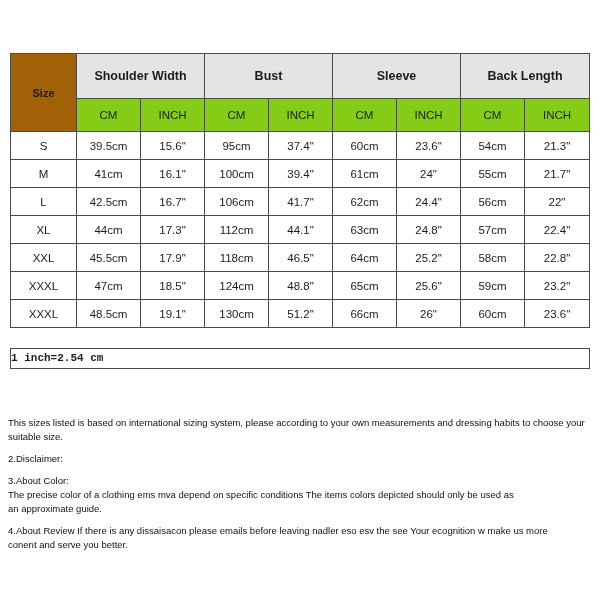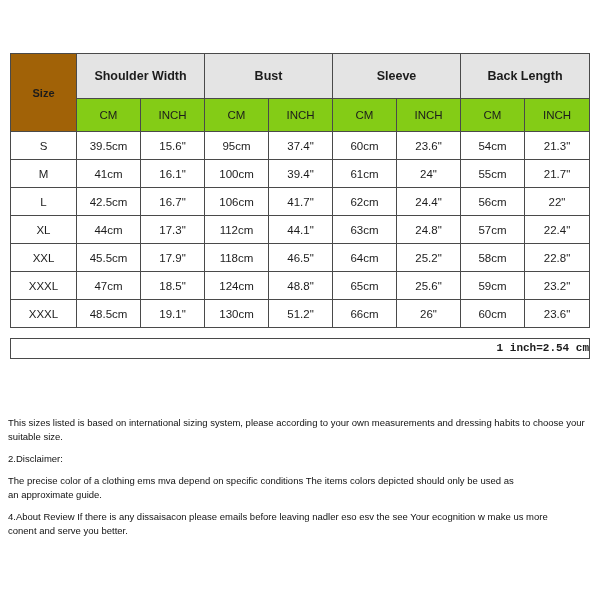--- a/index.html
+++ b/index.html
@@ -51,29 +51,28 @@
   }
   .size-table tbody td {
     height: 27px;
     font-size: 11.5px;
     background: #ffffff;
   }
   .foot-row {
     box-sizing: border-box;
     width: 580px;
     border: 1px solid #4a4a4a;
-    margin-top: 10px;
+    margin-top: 20px;
     height: 21px;
     line-height: 19px;
-    text-align: right;
+    text-align: left;
     font-family: "Liberation Mono", monospace;
     font-weight: bold;
     font-size: 11px;
     color: #1c1c1c;
-    padding-left: 47px;
   }
   .notes {
     position: absolute;
     left: 8px;
     top: 416px;
     width: 588px;
     font-size: 9.5px;
     line-height: 14px;
     color: #111111;
   }
@@ -201,20 +200,21 @@
 </div>
 
 <div class="notes">
   <div class="note">
     <div class="note-body">This sizes listed is based on international sizing system, please according to your own measurements and dressing habits to choose your suitable size.</div>
   </div>
   <div class="note">
     <div class="note-title">2.Disclaimer:</div>
   </div>
   <div class="note">
+    <div class="note-title">3.About Color:</div>
     <div class="note-body">The precise color of a clothing ems mva depend on specific conditions The items colors depicted should only be used as
 an approximate guide.</div>
   </div>
   <div class="note">
     <div class="note-body">4.About Review If there is any dissaisacon please emails before leaving nadler eso esv the see Your ecognition w make us more
 conent and serve you better.</div>
   </div>
 </div>
 
 </body></html>

